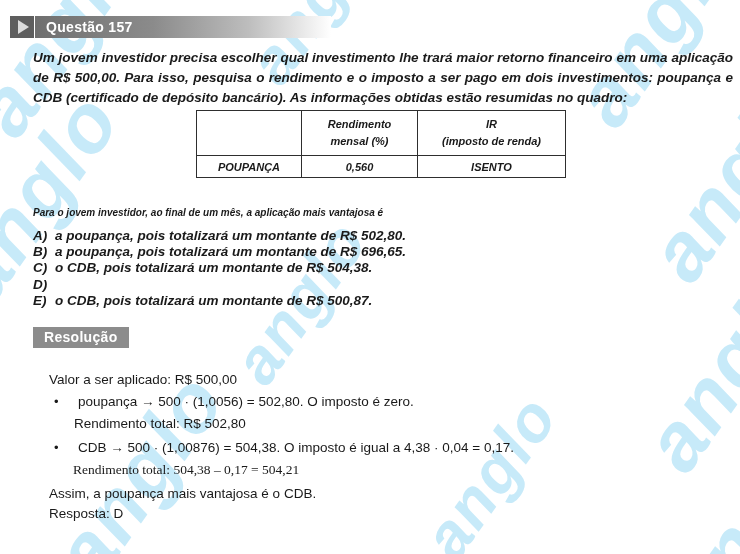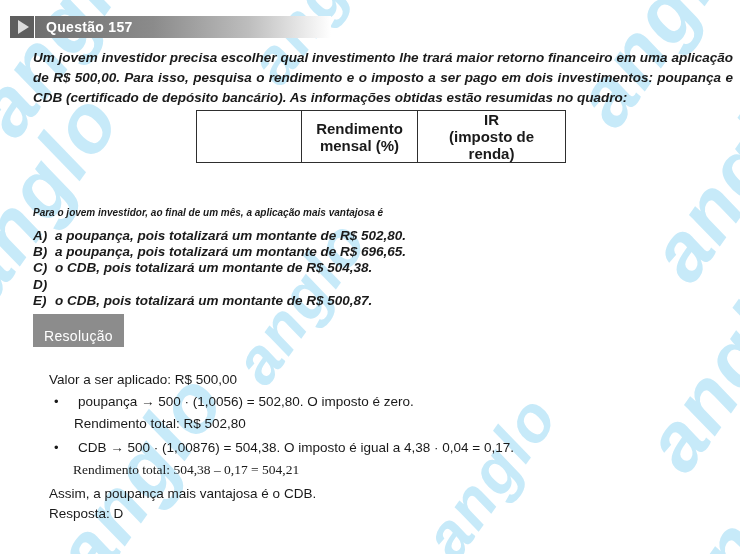--- a/index.html
+++ b/index.html
@@ -32,38 +32,38 @@
   .q-bar span{color:#ffffff;font-weight:bold;font-size:14px;padding-left:11px;letter-spacing:.3px;}
   
   .content{position:relative;z-index:1;}
   .intro{
     position:absolute;left:33px;top:48px;width:700px;margin:0;
     font-style:italic;font-weight:bold;font-size:13.5px;line-height:20px;text-align:justify;
   }
   
   .q-table{
     position:absolute;left:196px;top:110px;border-collapse:collapse;
-    font-weight:bold;font-size:15px;
+    font-style:italic;font-weight:bold;font-size:11px;
     background:rgba(255,255,255,.55);
   }
   .q-table th,.q-table td{
     border:1.5px solid #2e2e2e;text-align:center;vertical-align:middle;padding:0 8px;
   }
   .q-table th{white-space:pre-line;height:44px;line-height:17px;font-weight:bold;}
   .q-table td{height:21px;}
   .col1{width:88px;}.col2{width:99px;}.col3{width:131px;}
   
   .stem{position:absolute;left:33px;top:207px;margin:0;font-style:italic;font-weight:bold;font-size:10px;}
   .options{position:absolute;left:33px;top:228px;font-style:italic;font-weight:bold;font-size:13.5px;line-height:16.2px;}
   .option{display:flex;}
   .opt-letter{width:22px;flex:0 0 22px;}
   
   .res-title{
-    position:absolute;left:33px;top:314px;background:#8c8c8c;color:#ffffff;
-    font-weight:normal;font-size:14px;padding:14px 11px 3px 11px;letter-spacing:.3px;
+    position:absolute;left:33px;top:327px;background:#8c8c8c;color:#ffffff;
+    font-weight:bold;font-size:14px;padding:2px 11px 3px 11px;letter-spacing:.3px;
   }
   .res-line{position:absolute;left:33px;margin:16px;font-size:13.5px;}
   .res-value{top:356px;}
   .bullet-row{display:flex;align-items:flex-start;}
   .bullet{width:24px;flex:0 0 24px;text-align:left;padding-left:5px;font-size:13px;}
   .b1{top:378px;}
   .b1-total{top:400px;left:58px;}
   .b2{top:424px;}
   .b2-total{top:446px;left:57px;font-family:Liberation Serif, serif;}
   .conclusion{top:470px;}
@@ -104,20 +104,25 @@
       <thead>
         <tr>
           <th class="col1"></th>
           <th class="col2">Rendimento
 mensal (%)</th>
           <th class="col3">IR
 (imposto de renda)</th>
         </tr>
       </thead>
       <tbody>
+        <tr>
+          <td>POUPANÇA</td>
+          <td>0,560</td>
+          <td>ISENTO</td>
+        </tr>
       </tbody>
     </table>
 
     <p class="stem">Para o jovem investidor, ao final de um mês, a aplicação mais vantajosa é</p>
 
     <div class="options">
       <div class="option">
         <span class="opt-letter">A)</span>
         <span>a poupança, pois totalizará um montante de R$ 502,80.</span>
       </div>

